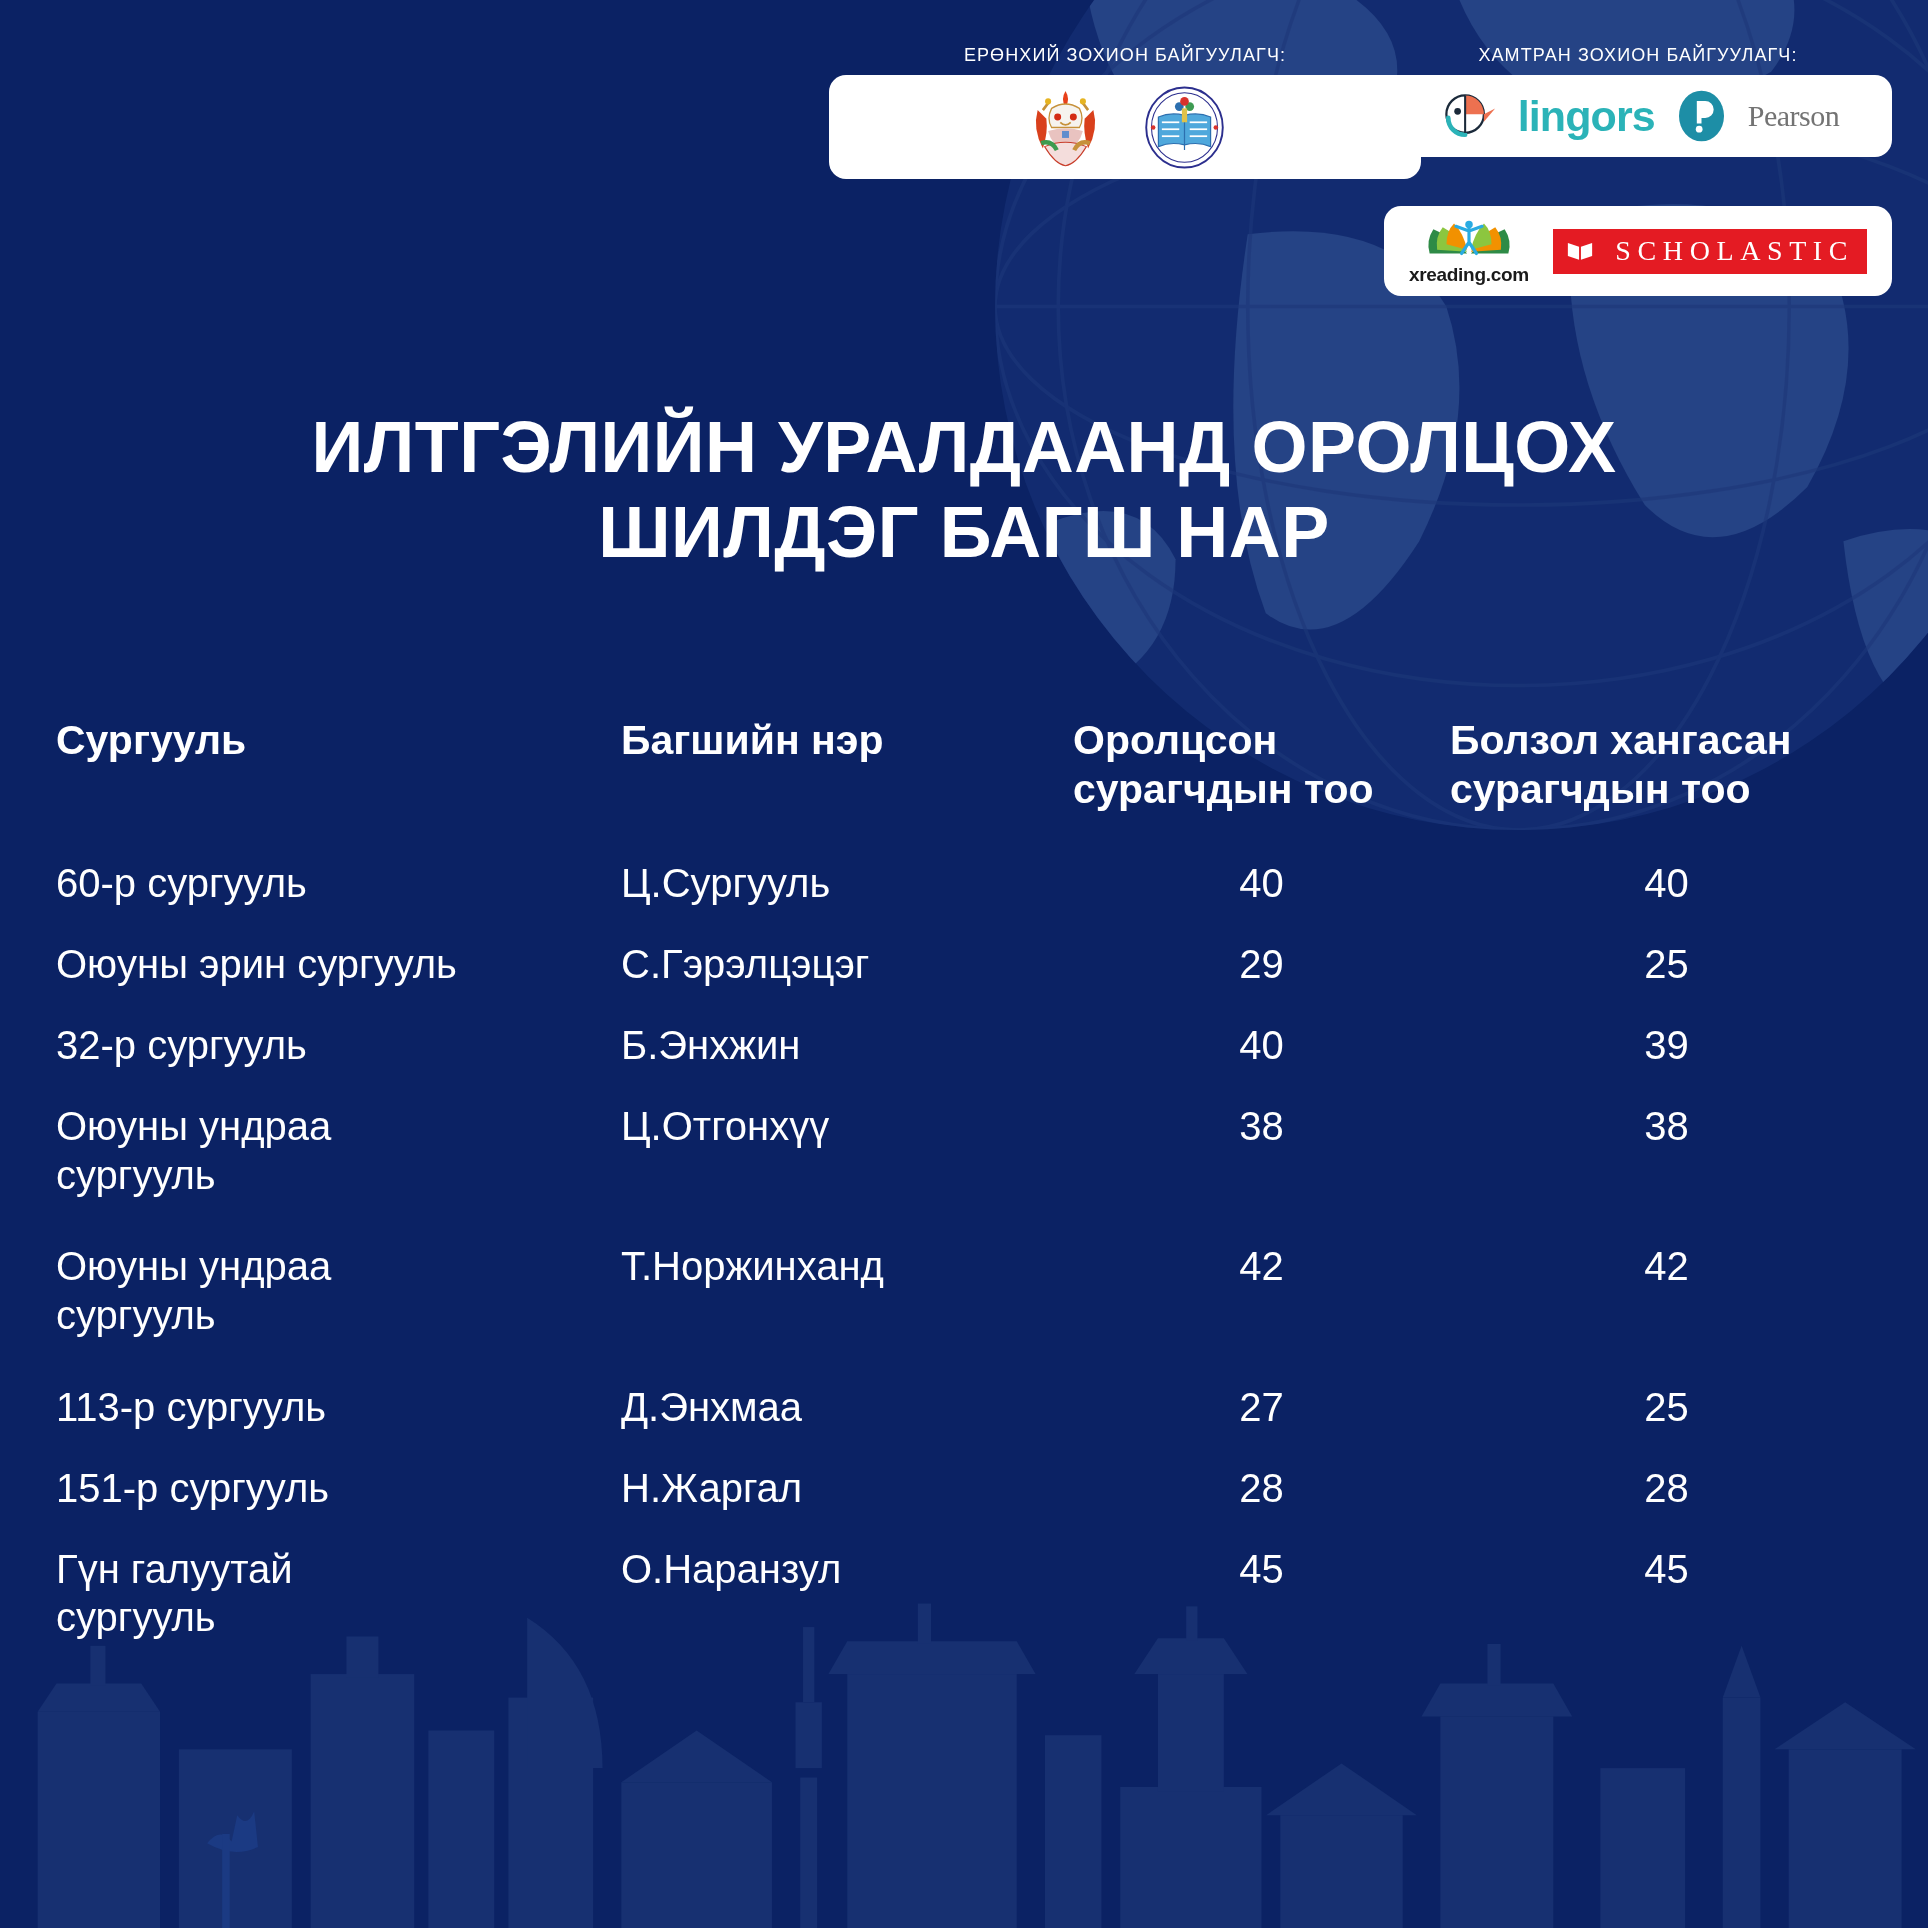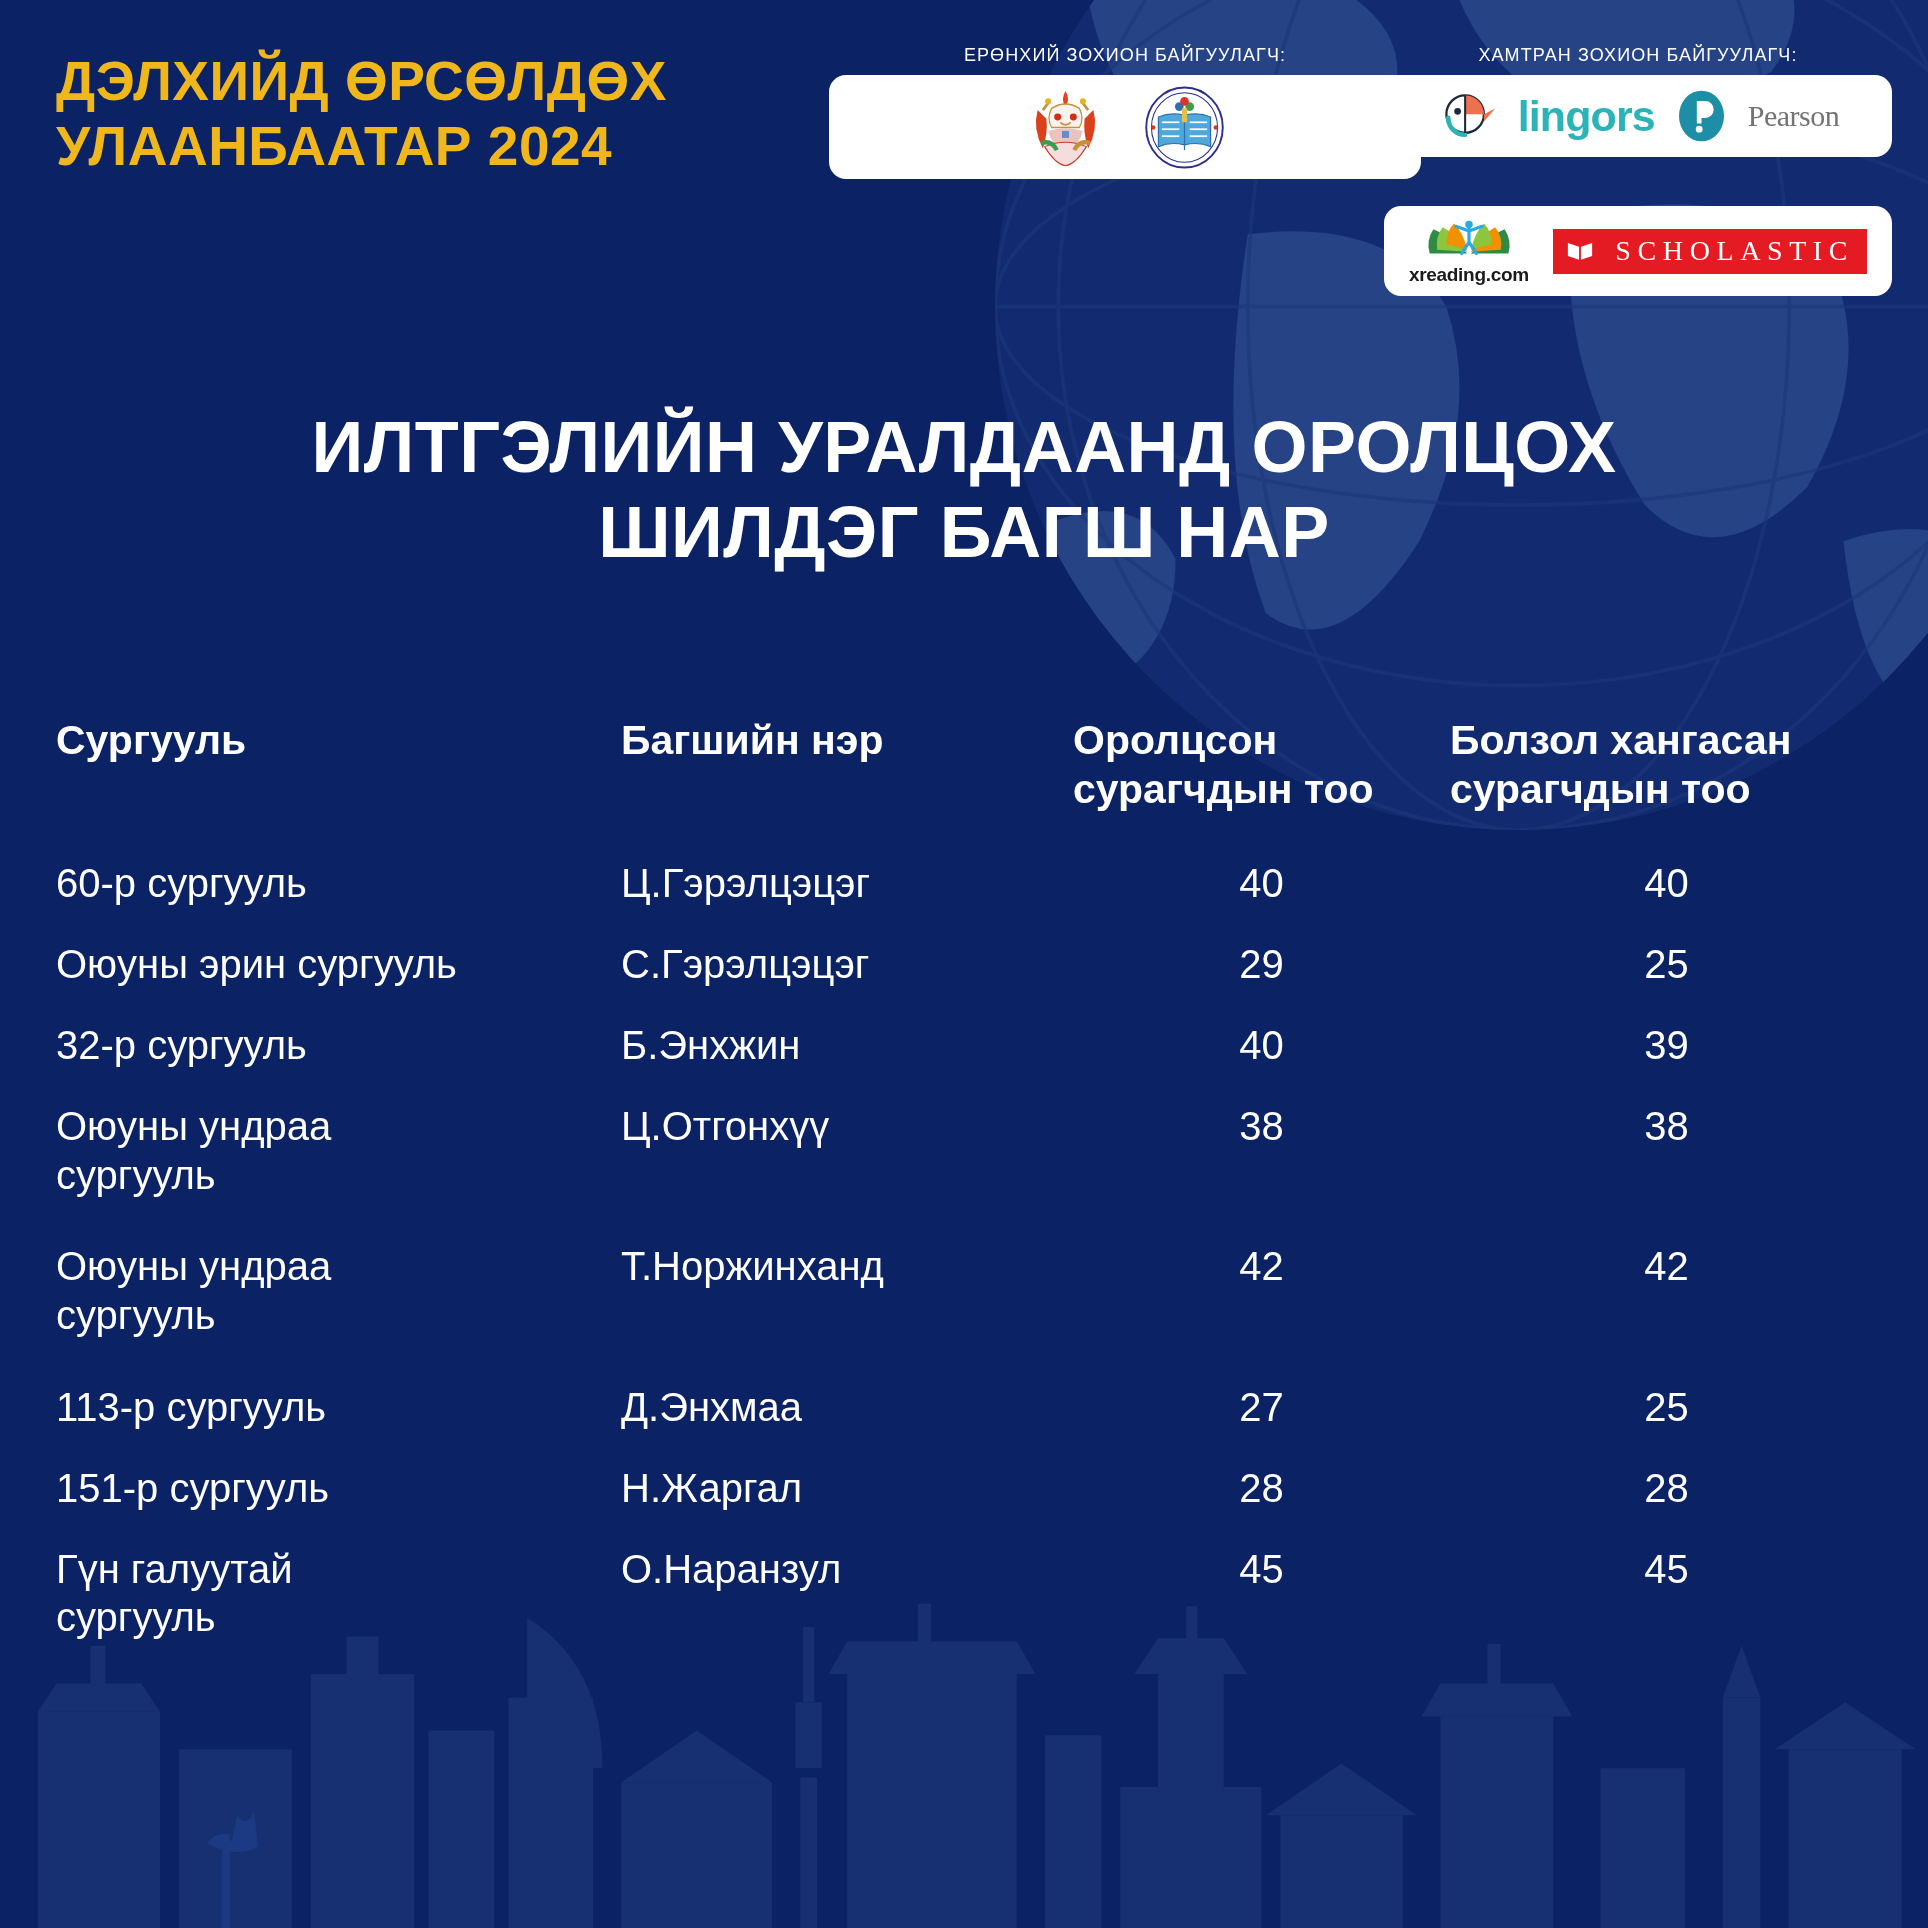--- a/index.html
+++ b/index.html
@@ -178,24 +178,20 @@
     <path d="M1885 230 L1960 180 L2035 230 Z"></path>
   </g>
   <g fill="#1B3A83">
     <path d="M220 330 q14 -18 26 -2 l6 -28 q10 14 18 -4 l4 38 q-26 12 -54 -4 Z"></path>
     <rect x="236" y="320" width="8" height="100"></rect>
   </g>
 </svg>
 
 <div class="header">
 
-  <div class="event-title">
-    <span class="l1">ДЭЛХИЙД ӨРСӨЛДӨХ</span>
-    <span class="l2">УЛААНБААТАР 2024</span>
-  </div>
 
   <div class="org-block primary">
     <div class="org-caption">ЕРӨНХИЙ ЗОХИОН БАЙГУУЛАГЧ:</div>
     <div class="logo-card primary">
 
       <svg width="87" height="87" viewBox="0 0 100 100" aria-hidden="true">
         <path d="M50 8 Q44 18 50 26 Q56 18 50 8Z" fill="#E8401A"></path>
         <path d="M18 30 Q12 52 24 74 Q30 56 28 40Z" fill="#D9401C"></path>
         <path d="M82 30 Q88 52 76 74 Q70 56 72 40Z" fill="#D9401C"></path>
         <path d="M34 28 Q50 18 66 28 Q72 40 66 50 L34 50 Q28 40 34 28Z" fill="#F6F3EE" stroke="#C6913A" stroke-width="1.5"></path>
@@ -303,21 +299,21 @@
         <span>Болзол хангасан</span><br>
         <span>сурагчдын тоо</span>
       </div>
     </div>
   </div>
 
   <div class="body" id="table-body">
       <div class="row">
         <div class="sp"></div>
         <div class="cell">60-р сургууль</div>
-        <div class="cell">Ц.Гэрэлцэцэг</div>
+        <div class="cell">Ц.Сургууль</div>
         <div class="cell num">40</div>
         <div class="cell num">40</div>
       </div>
       <div class="row">
         <div class="sp"></div>
         <div class="cell">Оюуны эрин сургууль</div>
         <div class="cell">С.Гэрэлцэцэг</div>
         <div class="cell num">29</div>
         <div class="cell num">25</div>
       </div>

